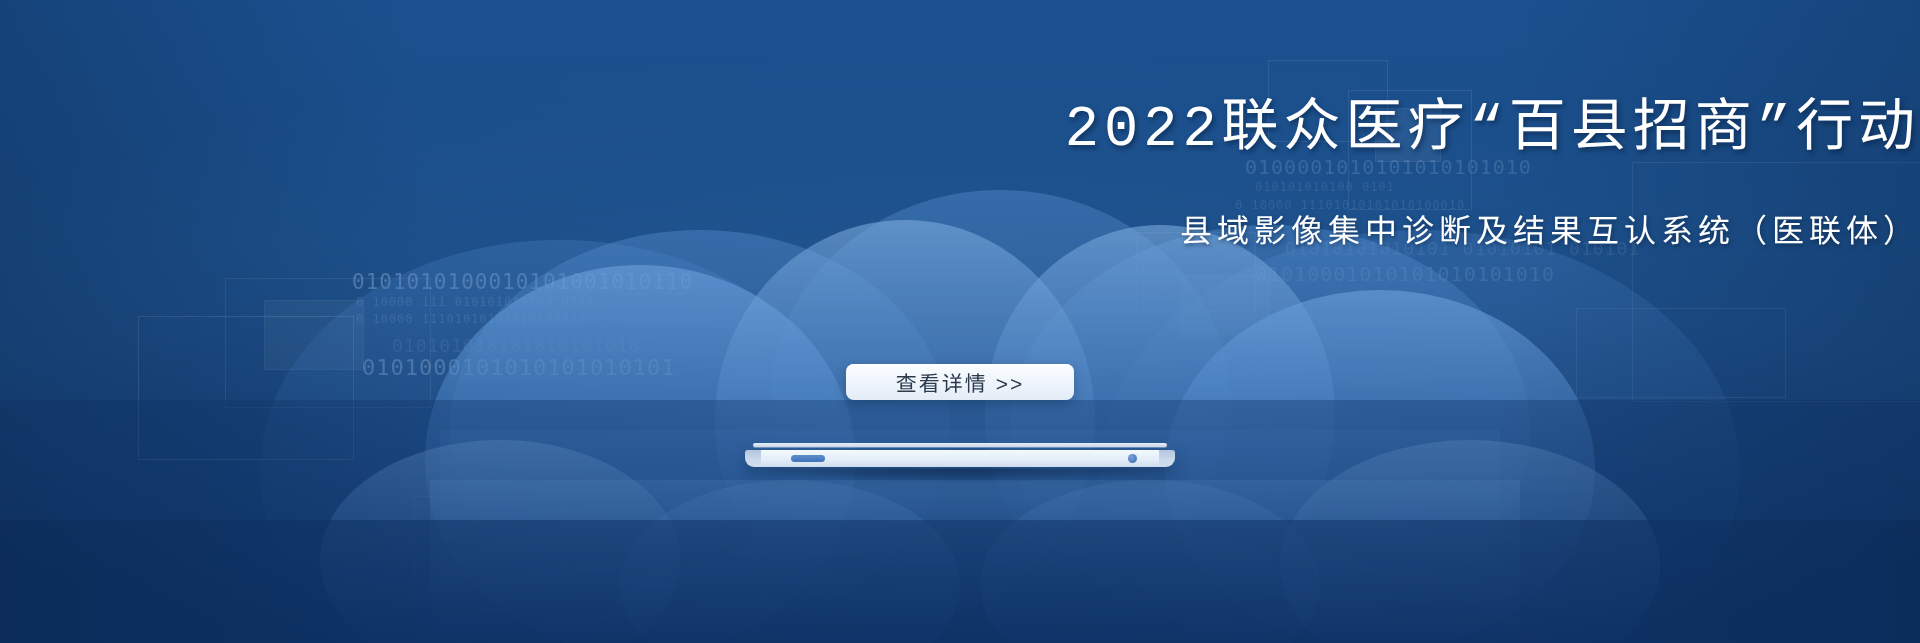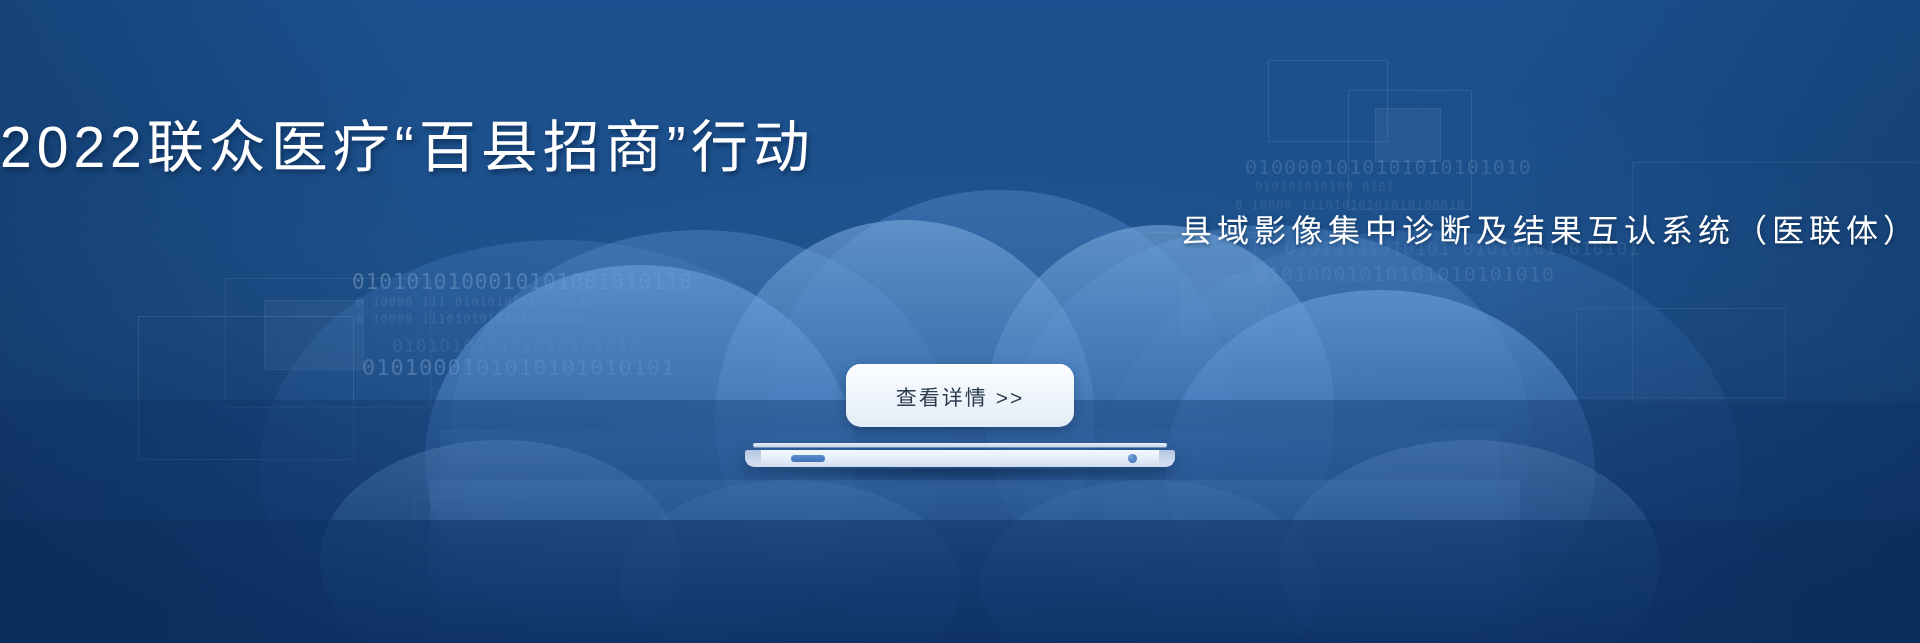--- a/index.html
+++ b/index.html
@@ -75,30 +75,31 @@
     position: absolute;
     inset: 0;
     display: flex;
     flex-direction: column;
     align-items: center;
   }
 
   .title {
     margin: 0;
     position: absolute;
-    top: 116px;
+    top: 99px;
     left: 0; right: 0;
-    text-align: left;
+    text-align: right;
     font-size: 57px;
     line-height: 1.12;
     font-weight: 500;
     color: #ffffff;
     letter-spacing: 5px;
     text-shadow: 2px 3px 5px rgba(6,26,54,0.55);
     white-space: nowrap;
+    font-family: Liberation Mono, monospace;
   }
 
   .subtitle {
     margin: 0;
     position: absolute;
     top: 212px;
     left: 0; right: 0;
     text-align: right;
     font-size: 32px;
     line-height: 1.2;
@@ -115,25 +116,25 @@
     top: 364px;
     left: 0; right: 0;
     display: flex;
     justify-content: center;
   }
   .cta-button {
     display: inline-flex;
     align-items: center;
     justify-content: center;
     min-width: 228px;
-    height: 63px;
+    height: 36px;
     padding: 0 26px;
     box-sizing: border-box;
     border: none;
-    border-radius: 15px;
+    border-radius: 8px;
     background: linear-gradient(180deg, #fbfdff 0%, #eef4fb 55%, #e3ecf7 100%);
     color: #2b3a4d;
     font-family: "Liberation Sans", "DejaVu Sans", sans-serif;
     font-size: 21px;
     letter-spacing: 2px;
     cursor: pointer;
     box-shadow: 0 4px 12px rgba(5,25,55,0.28), inset 0 1px 0 rgba(255,255,255,0.9);
   }
 
   

